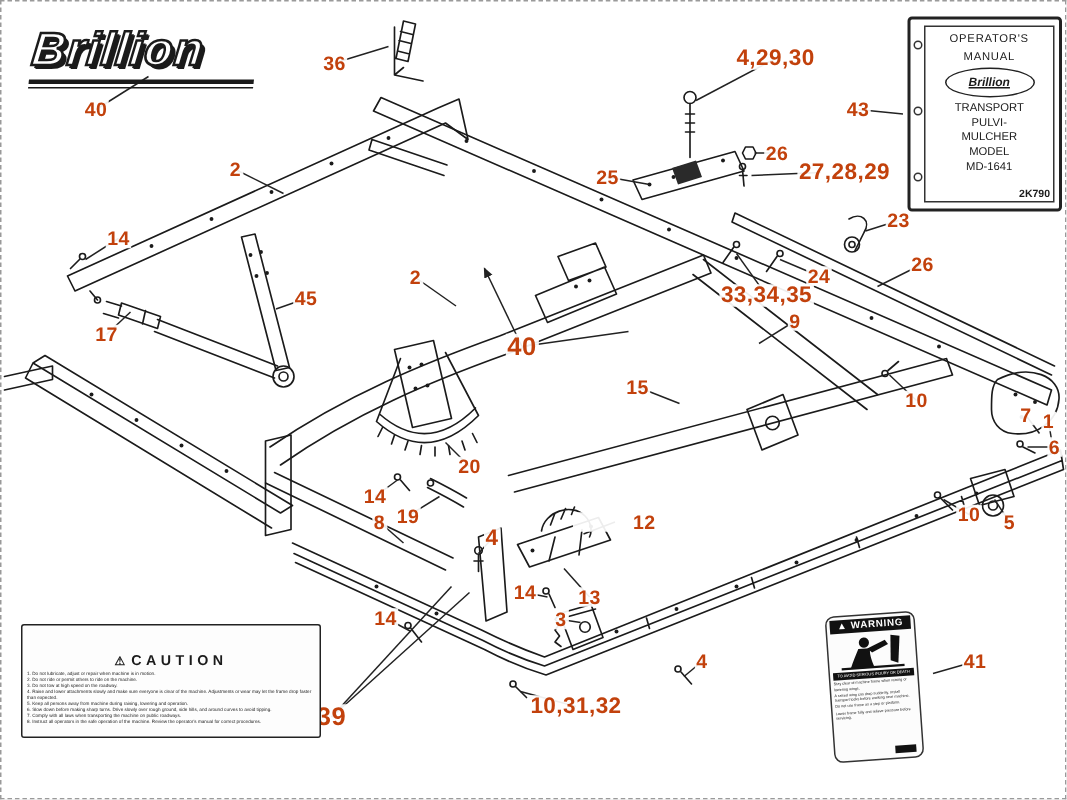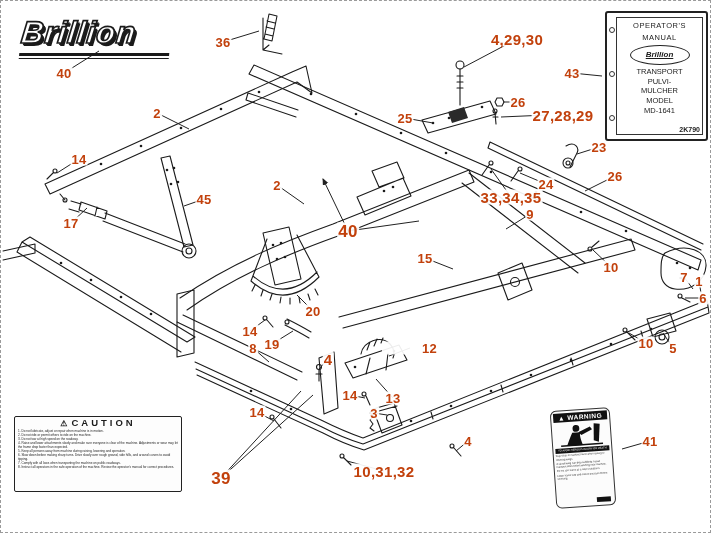--- a/index.html
+++ b/index.html
@@ -44,22 +44,22 @@
   .manual .t{font-size:7.5px;font-weight:400;letter-spacing:.5px;line-height:1.25;margin-top:3px;}
   .manual .oval{
     width:58px;height:18px;margin:2px auto 2px auto;border:1.5px solid #222;border-radius:50%;
     display:flex;align-items:center;justify-content:center;
   }
   .manual .oval span{font-size:8px;font-weight:700;font-style:italic;text-decoration:underline;}
   .manual .b{font-size:7.5px;font-weight:400;line-height:1.3;}
   .manual .code{position:absolute;right:2px;bottom:1px;font-size:7px;font-weight:700;}
   
   .caution{
-    position:absolute;left:13px;top:415px;width:168px;height:76px;z-index:5;
-    background:#fdfdfd;border:1.5px solid #222;border-radius:2px;padding:0 3px;
+    position:absolute;left:13px;top:415px;width:200px;height:76px;z-index:5;
+    background:#fdfdfd;border:1.5px solid #222;border-radius:2px;padding:18px 3px;
     box-sizing:border-box;
   }
   .caution .hd{text-align:center;font-size:9.5px;font-weight:700;letter-spacing:3px;}
   .caution .hd .tri{font-size:8px;letter-spacing:0;margin-right:4px;}
   .caution .items{margin-top:1px;}
   .caution .items div{font-size:3.1px;line-height:1.3;color:#222;}
   
   .warning{
     position:absolute;left:552px;top:408px;width:60px;height:98px;z-index:5;
     background:#fcfcfc;border:1.5px solid #333;border-radius:6px;

